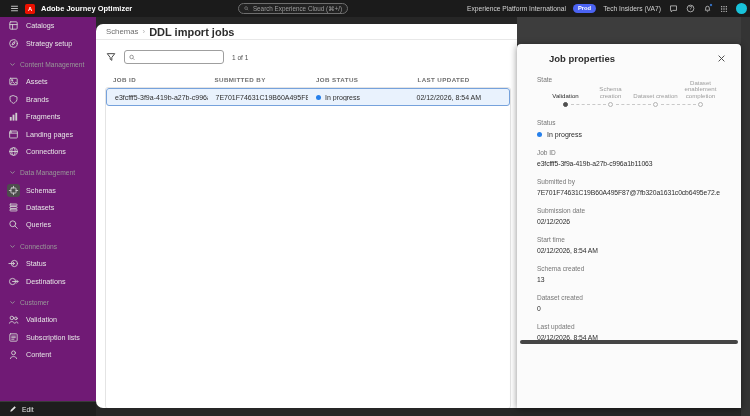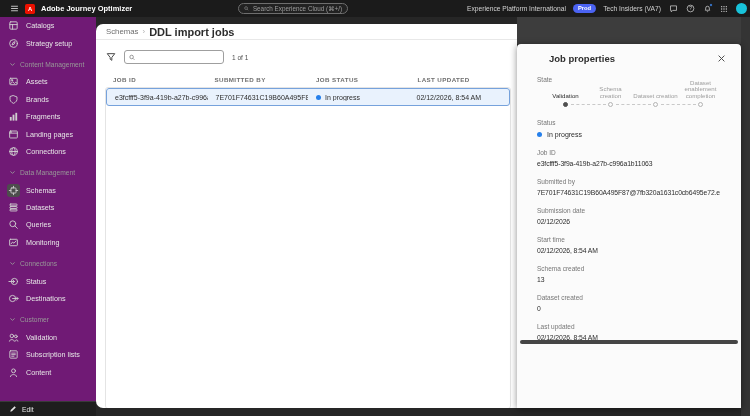--- a/index.html
+++ b/index.html
@@ -243,29 +243,20 @@
         </div>
         <div class="sb-item">
           <span class="icon">
             <svg width="11" height="11" viewBox="0 0 12 12" fill="none" stroke="#cfcfcf" stroke-width="1" stroke-linecap="round" stroke-linejoin="round">
               <circle cx="5.2" cy="5.2" r="3.2"></circle>
               <path d="M7.6 7.6 10.2 10.2"></path>
             </svg>
           </span>
           <span class="sb-label">Queries</span>
         </div>
-        <div class="sb-item">
-          <span class="icon">
-            <svg width="11" height="11" viewBox="0 0 12 12" fill="none" stroke="#cfcfcf" stroke-width="1" stroke-linecap="round" stroke-linejoin="round">
-              <rect x="1.8" y="2.5" width="8.4" height="7" rx="0.8"></rect>
-              <path d="M3.3 7.5 5 5.5 6.5 6.8 8.7 4.3"></path>
-            </svg>
-          </span>
-          <span class="sb-label">Monitoring</span>
-        </div>
         <div class="sb-section">
           <span style="display:flex">
             <svg width="7" height="7" viewBox="0 0 10 10" fill="none" stroke="#989898" stroke-width="1.3" stroke-linecap="round">
               <path d="M2.5 3.8 5 6.3 7.5 3.8"></path>
             </svg>
           </span>
           <span class="sb-section-label">Connections</span>
         </div>
         <div class="sb-item">
           <span class="icon">

